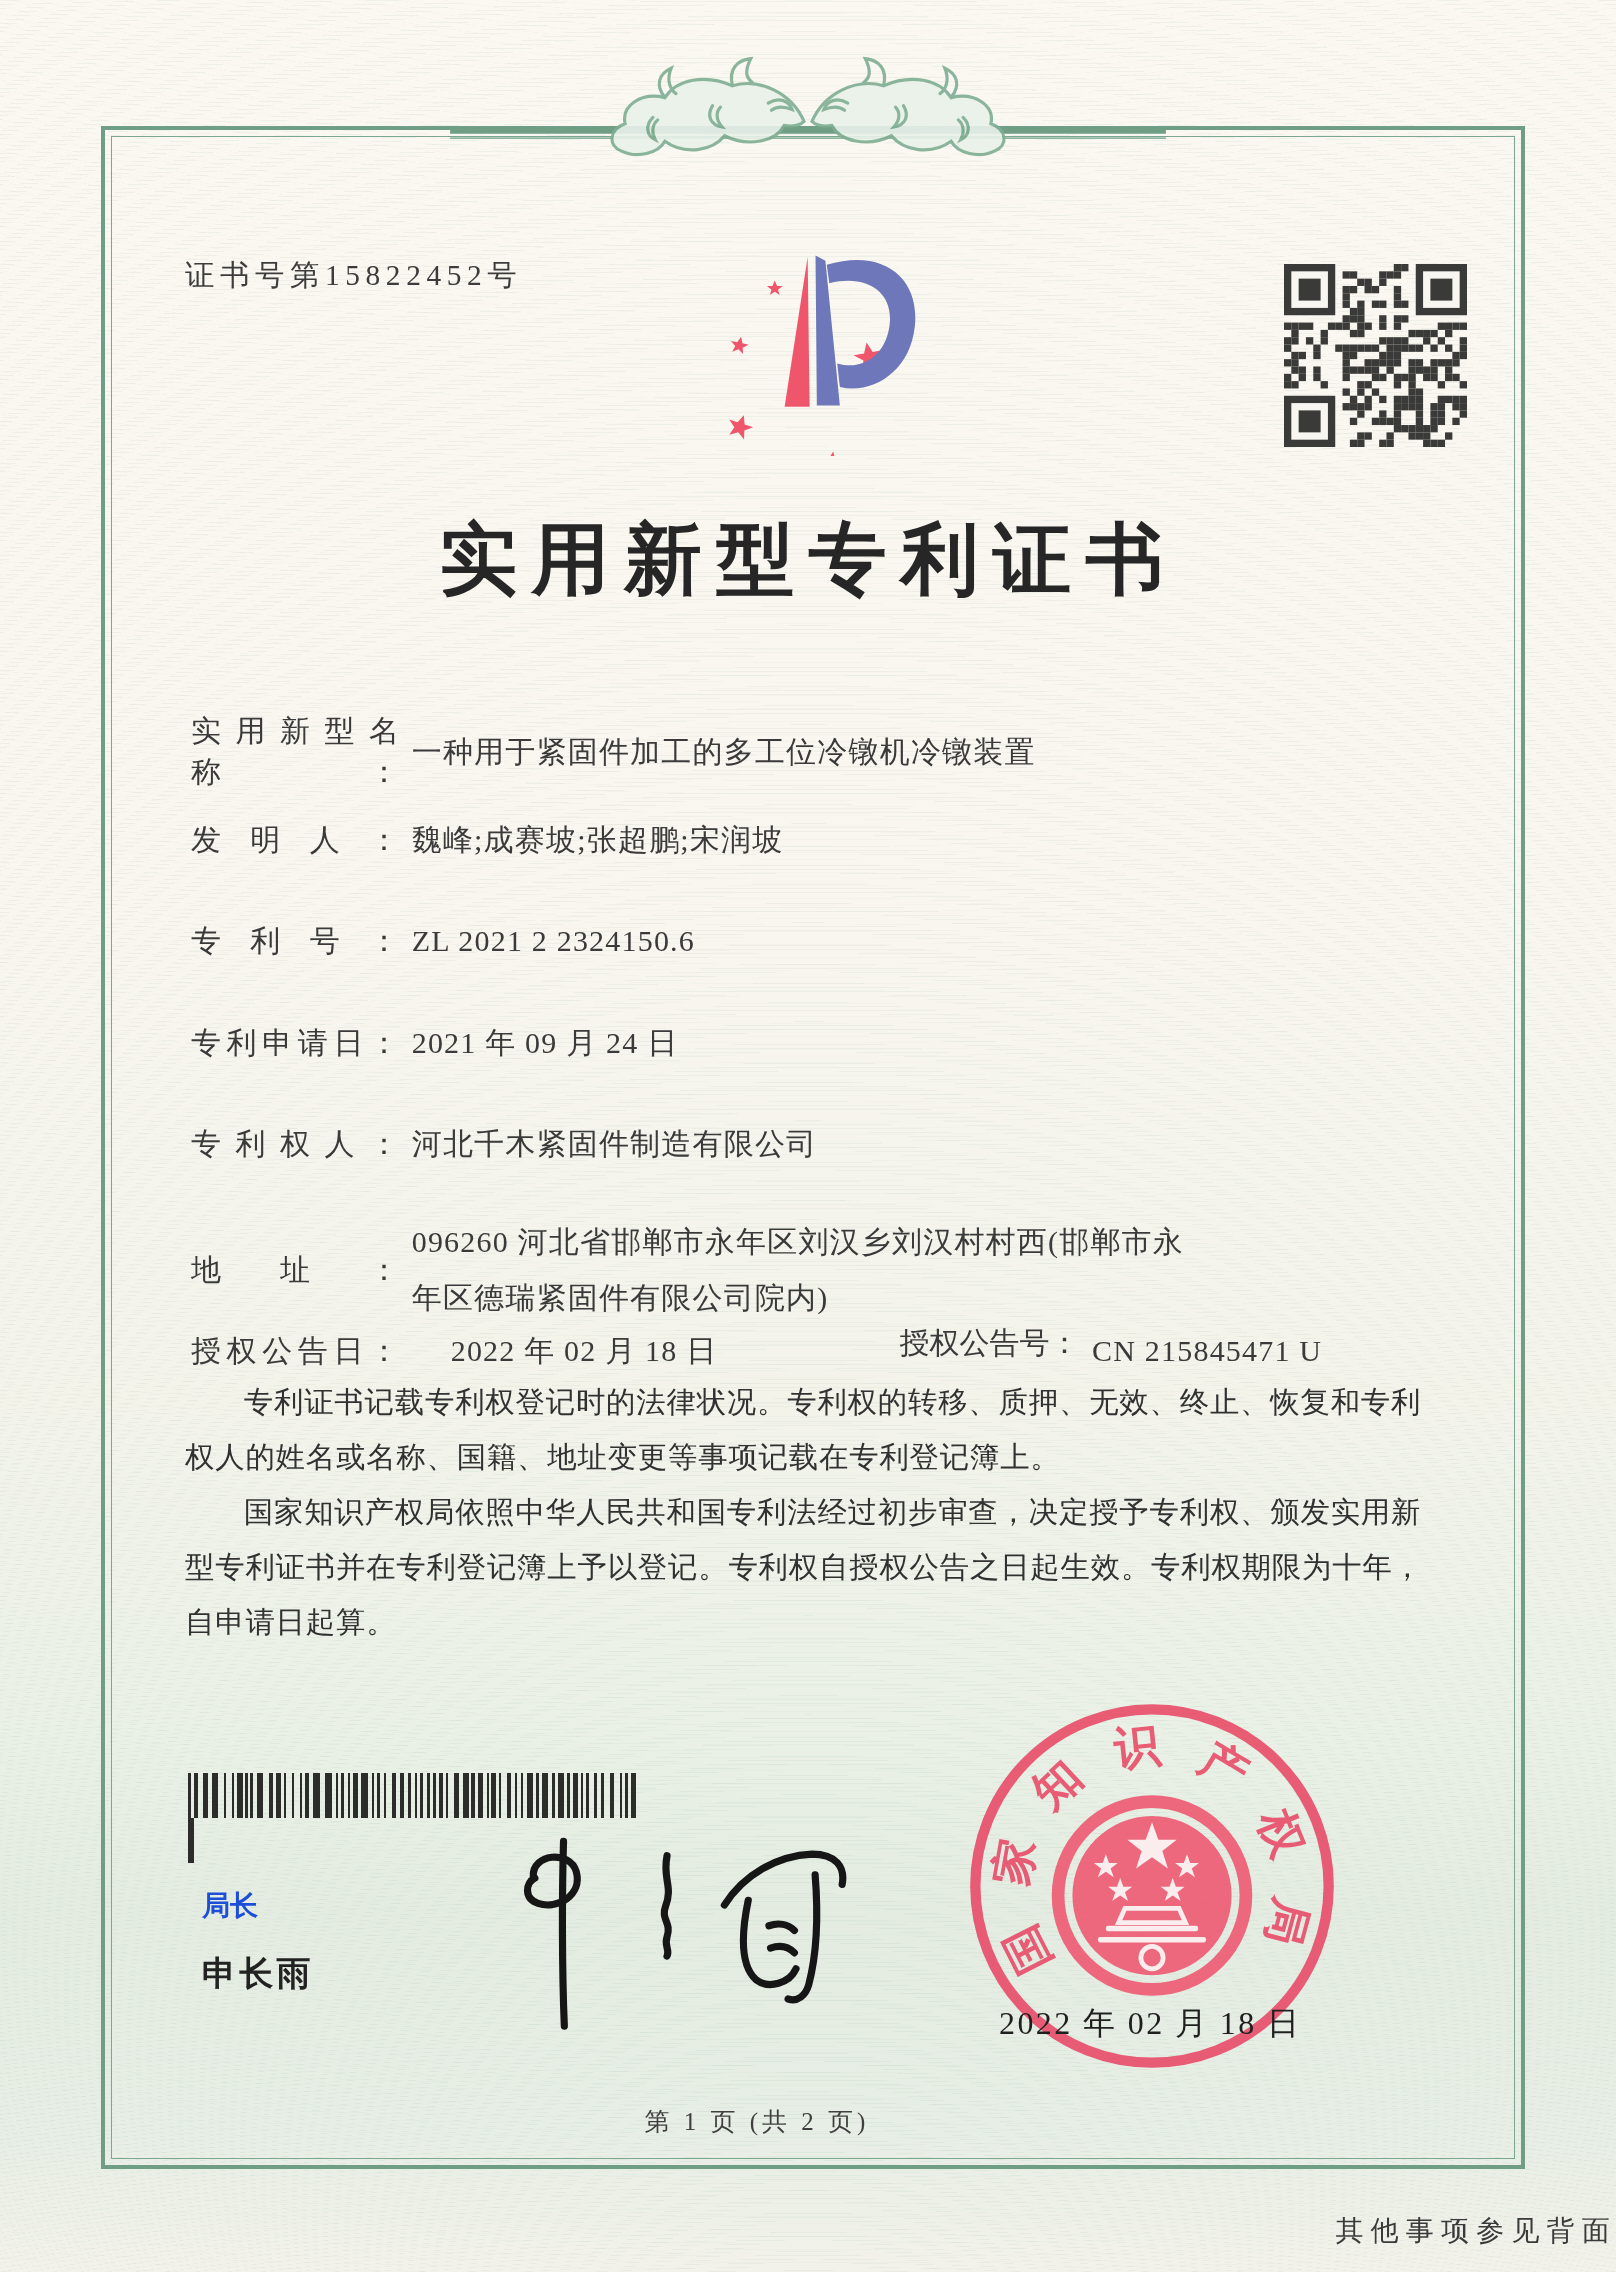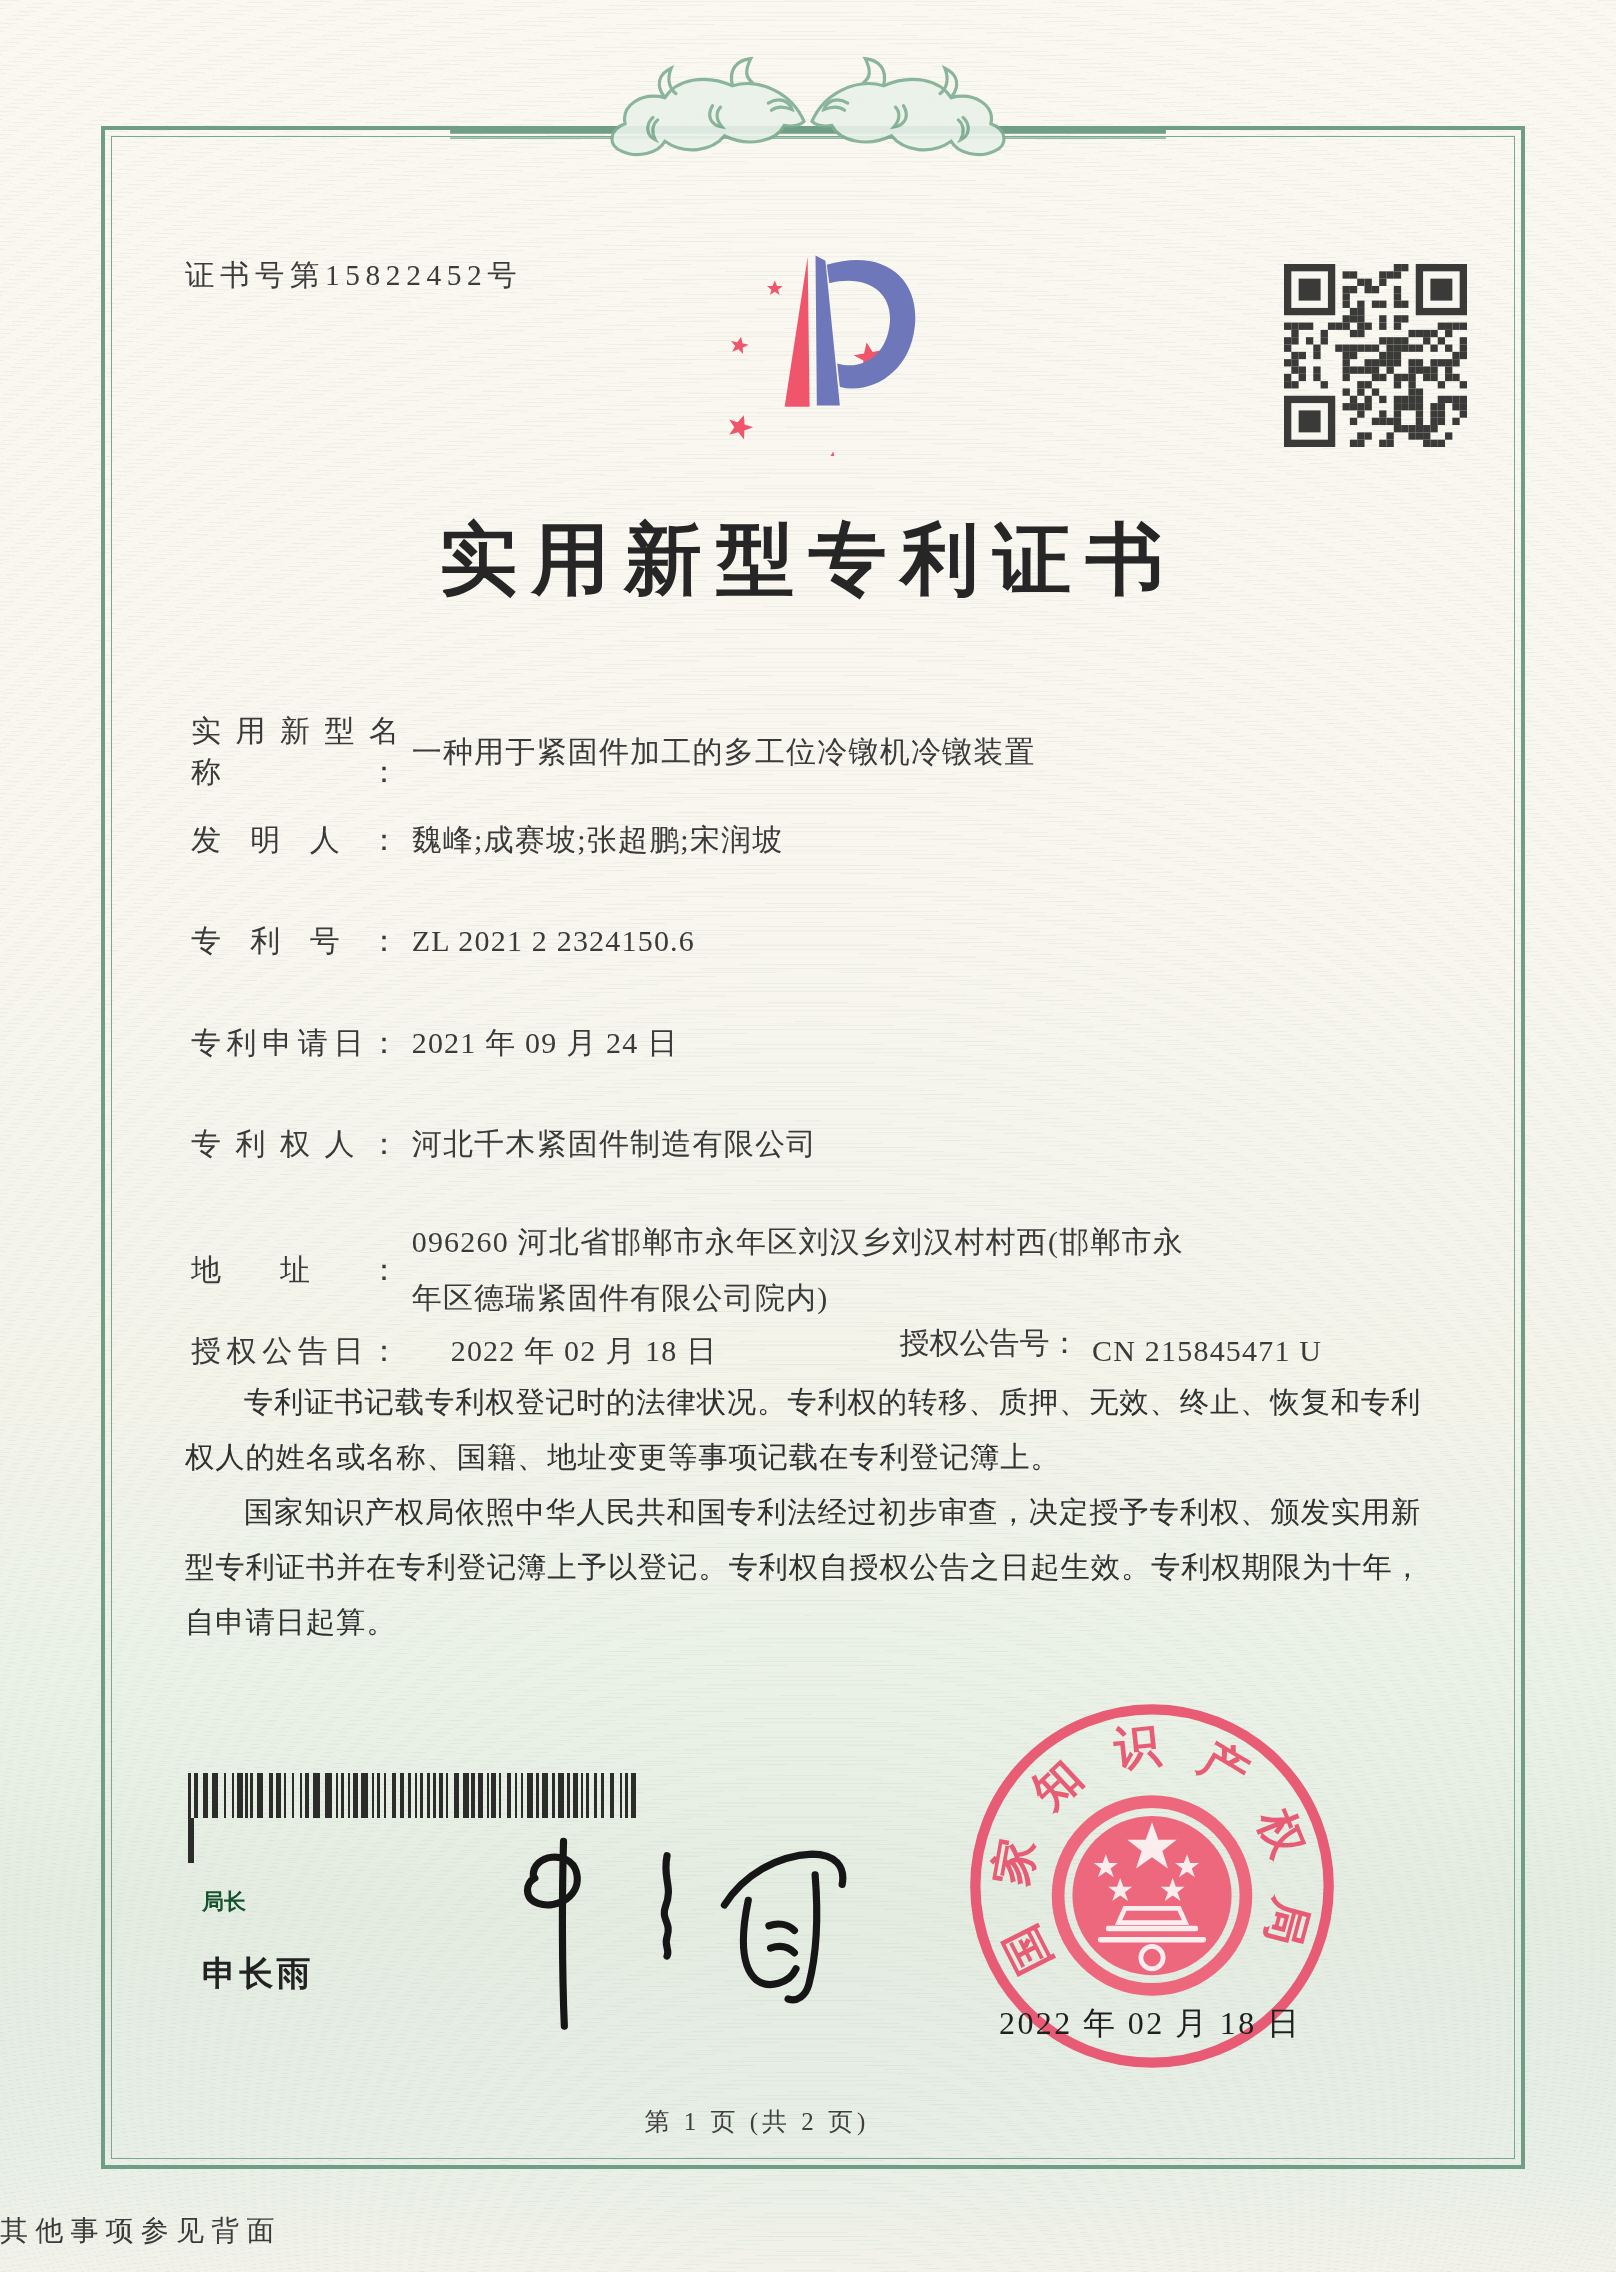--- a/index.html
+++ b/index.html
@@ -35,29 +35,29 @@
   .grant-right{margin-left:143px;display:flex;}
   .grant-right .f-label2{display:inline-block;}
   
   .paras{position:absolute;left:185px;top:1375px;width:1261px;z-index:4;font-size:29.4px;line-height:55px;color:#313131;}
   .paras p{margin:0;text-indent:2em;letter-spacing:0.8px;}
   
   .barcode{position:absolute;left:188px;top:1773px;width:458px;height:45px;z-index:4;font-size:0;}
   .barcode span{display:inline-block;height:100%;background:#2c2c2a;vertical-align:top;}
   .barcode i{display:inline-block;height:100%;}
   
-  .signer-title{position:absolute;left:202px;top:1887px;z-index:4;font-family:"Liberation Sans","DejaVu Sans",sans-serif;font-weight:600;font-size:22px;color:#14532d;}
+  .signer-title{position:absolute;left:202px;top:1887px;z-index:4;font-family:"Liberation Sans","DejaVu Sans",sans-serif;font-weight:600;font-size:28px;color:#1d4ed8;}
   .signer-name{position:absolute;left:202px;top:1951px;z-index:4;font-family:"Liberation Sans","DejaVu Sans",sans-serif;font-weight:600;font-size:34px;letter-spacing:3.2px;color:#222;}
   .signature{position:absolute;left:468px;top:1827px;width:414px;height:223px;z-index:4;}
   
   .seal{position:absolute;left:961px;top:1695px;width:382px;height:382px;z-index:5;opacity:0.92;}
   .seal-date{position:absolute;left:999px;top:2002px;z-index:6;font-size:32px;letter-spacing:2.4px;color:#1f1f1f;}
   
   .page-no{position:absolute;left:0;right:103px;top:2105px;text-align:center;z-index:4;font-size:25px;letter-spacing:4px;color:#3f3f3f;}
-  .back-note{position:absolute;left:0;right:0;top:2212px;text-align:left;z-index:4;font-size:28px;letter-spacing:7.2px;color:#3a3a3a;}
+  .back-note{position:absolute;left:0;right:0;top:2212px;text-align:right;z-index:4;font-size:28px;letter-spacing:7.2px;color:#3a3a3a;}
 </style>
 </head>
 <body>
 
 <div class="texture"></div>
 
 <div class="frame">
   <div class="inner"></div>
 </div>
 

